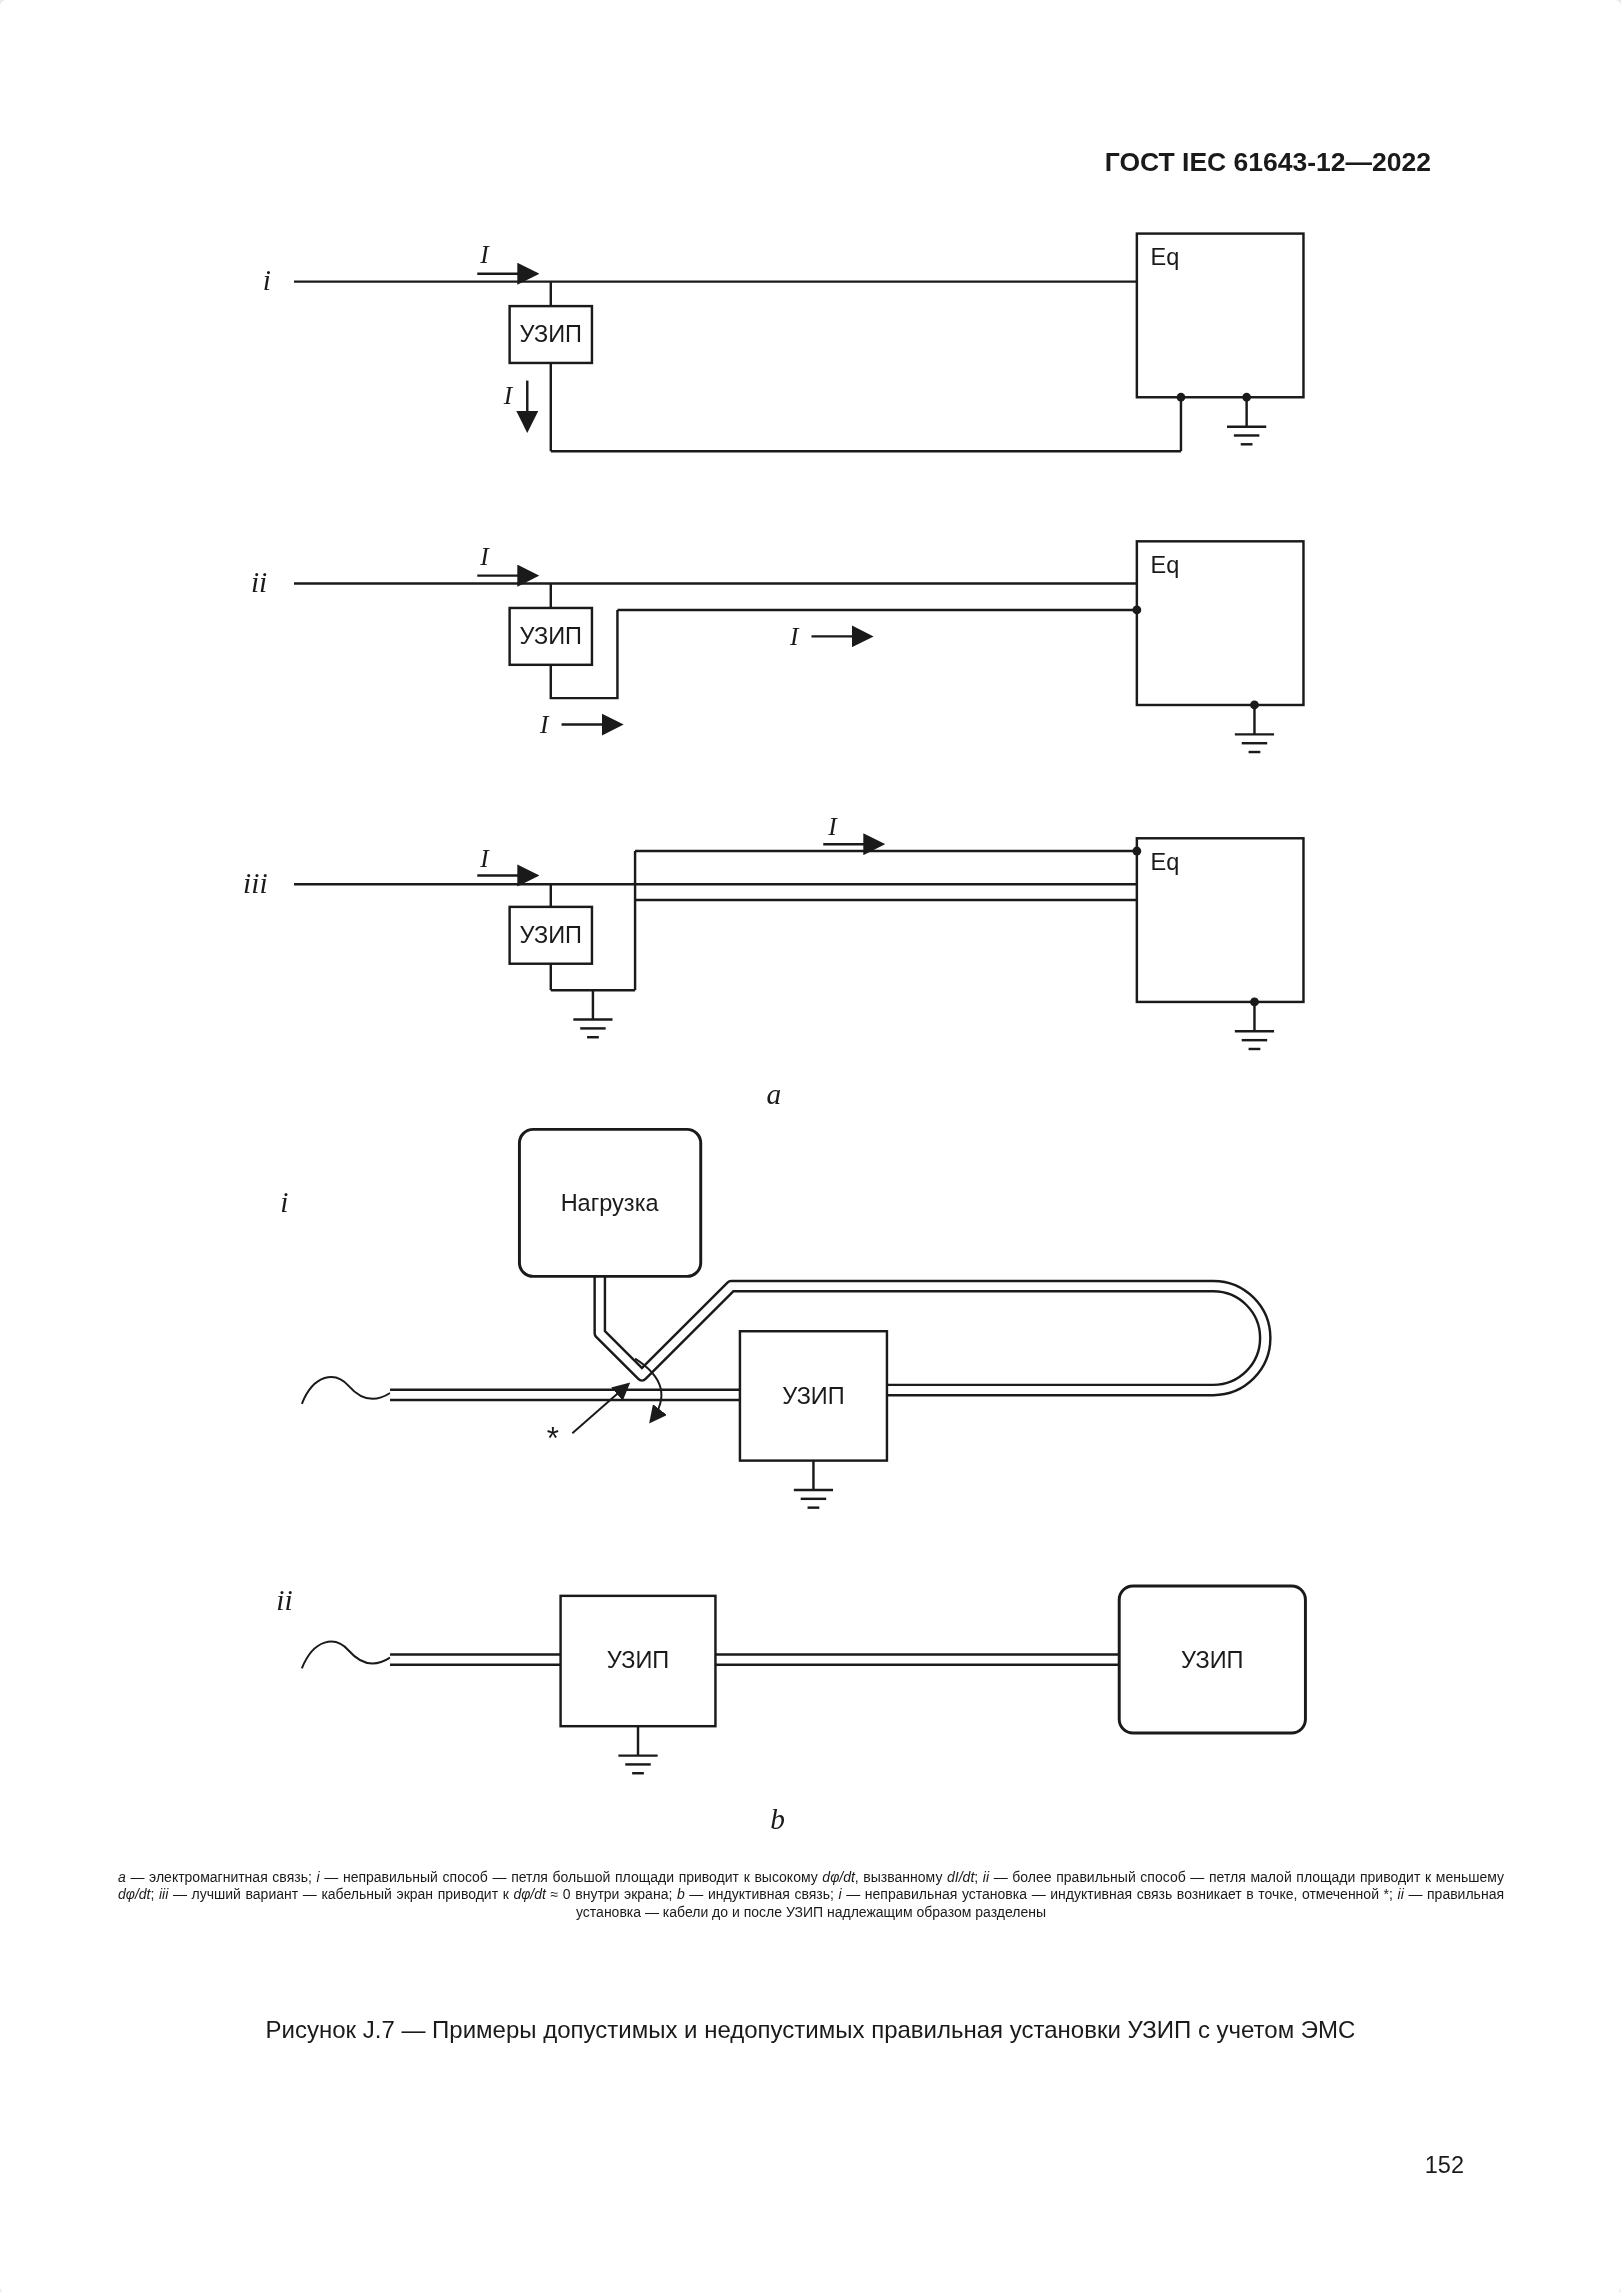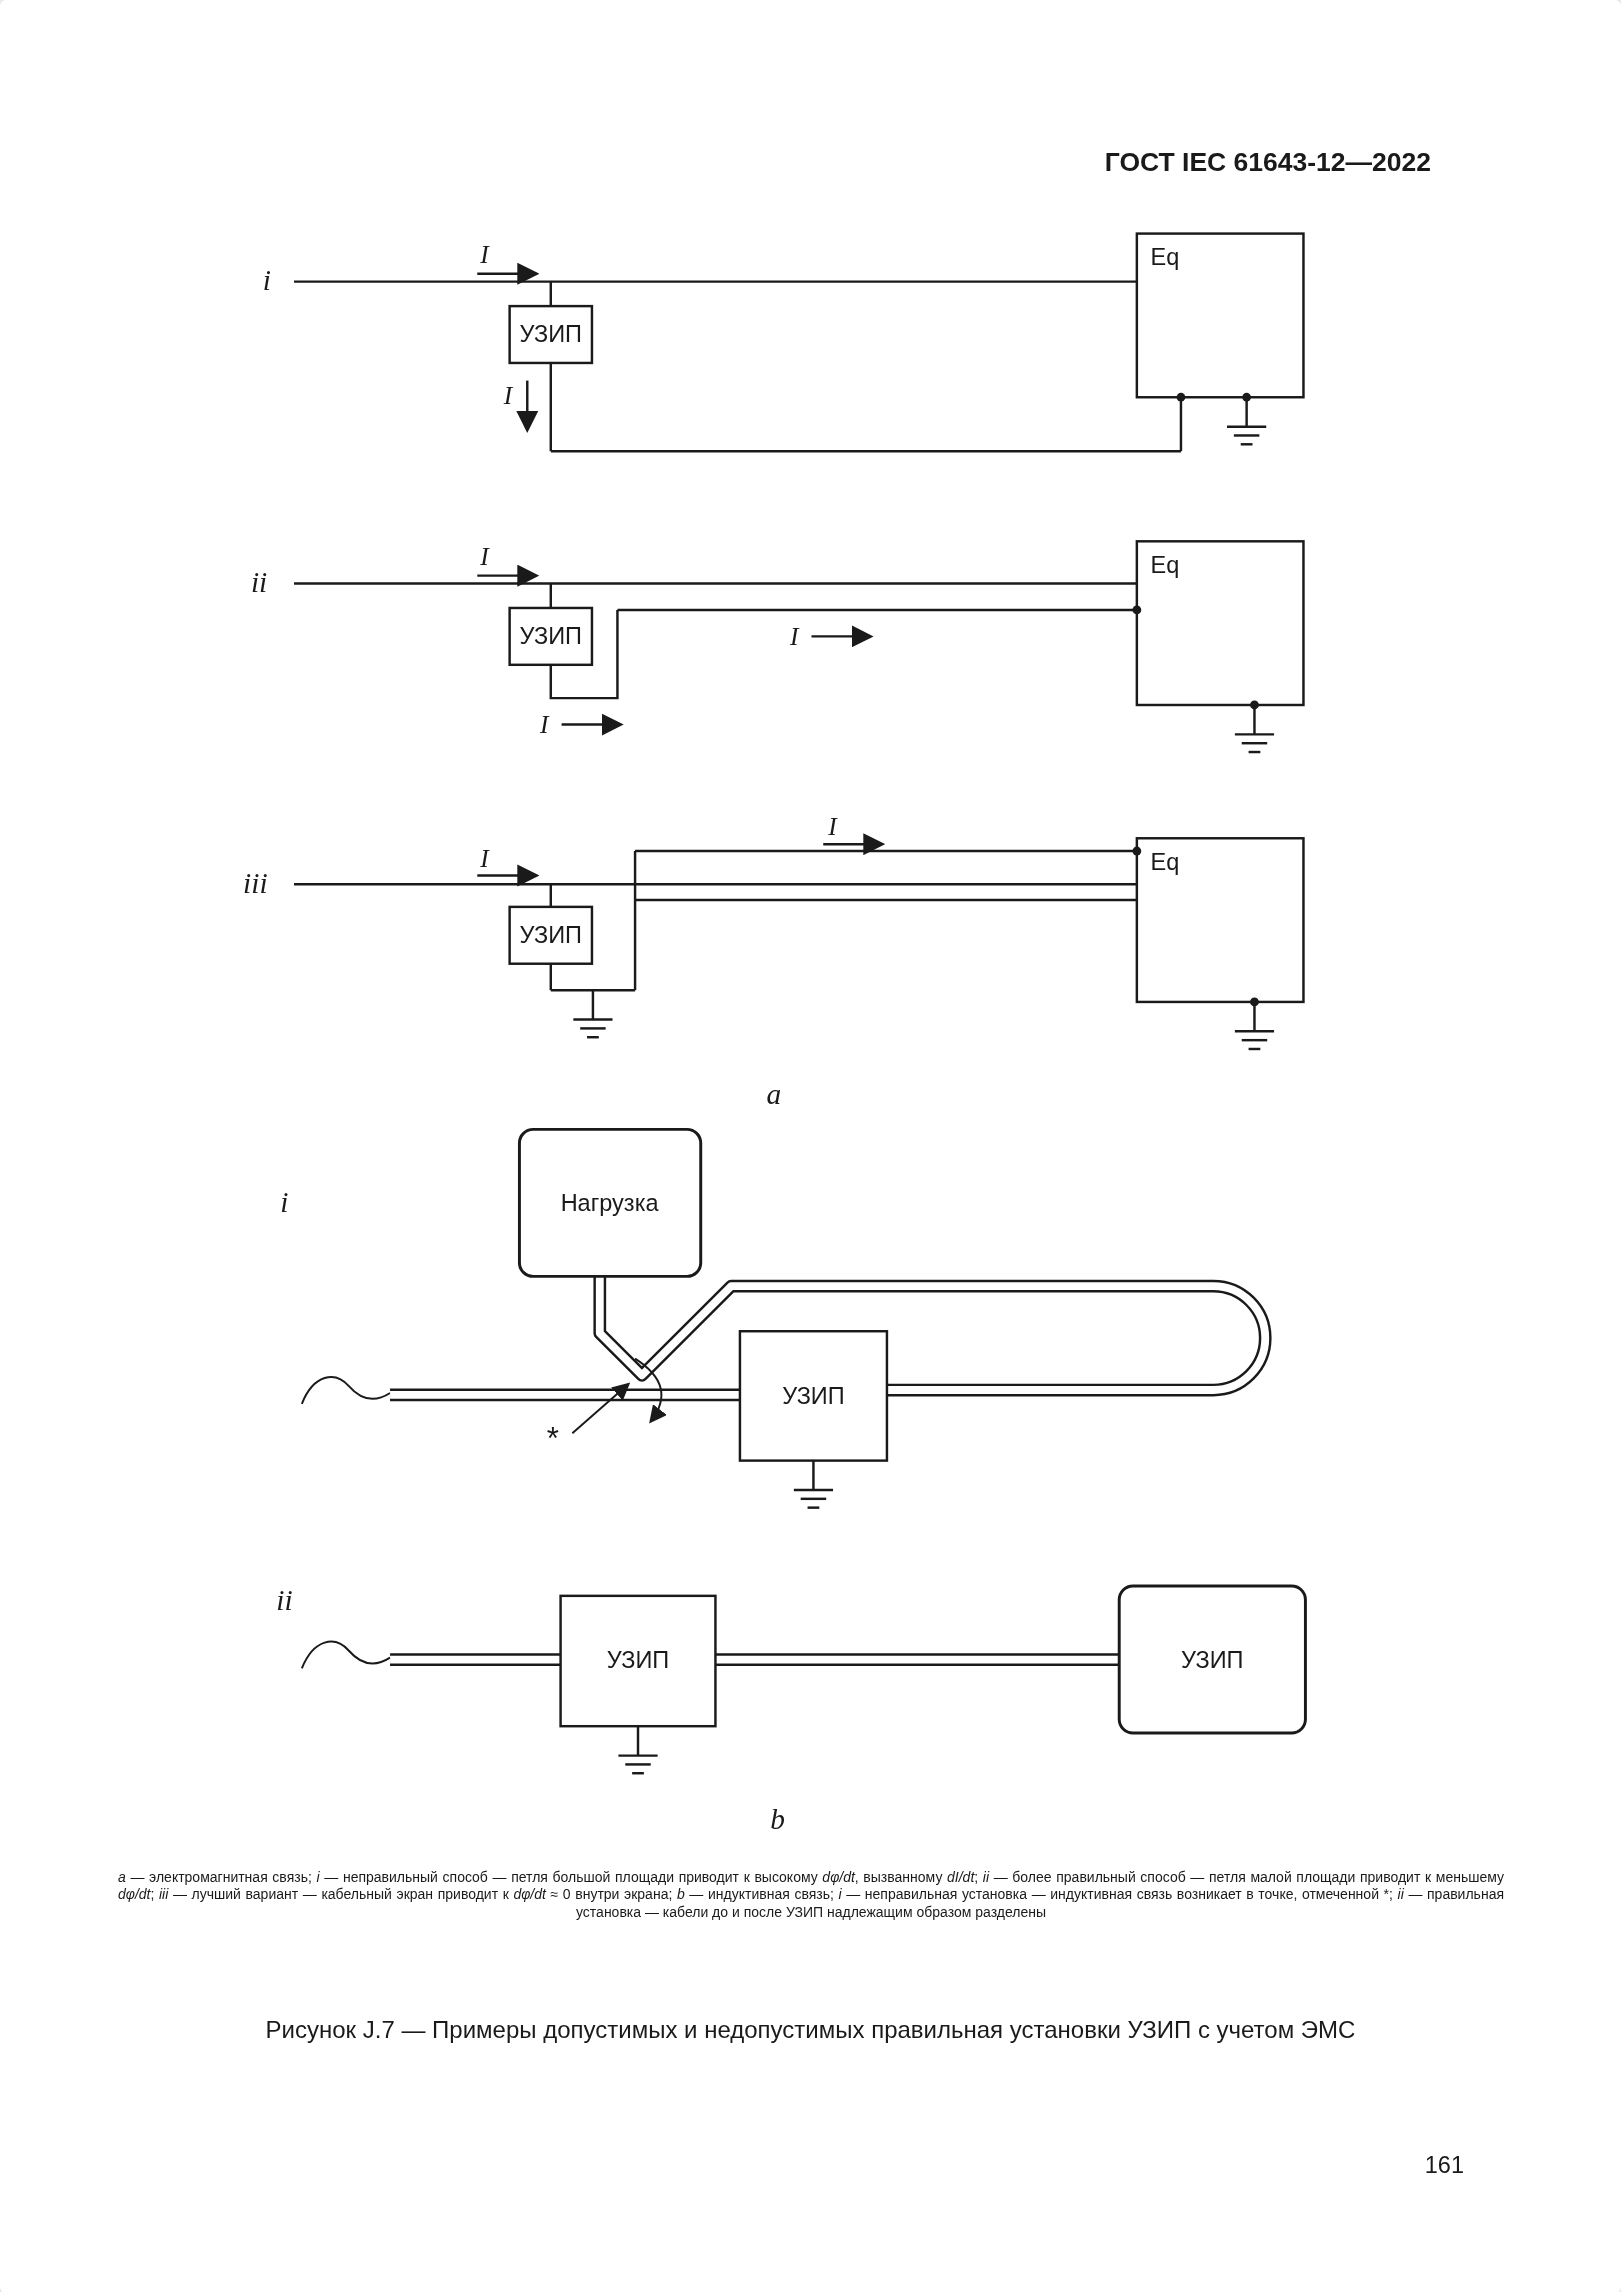--- a/index.html
+++ b/index.html
@@ -167,16 +167,16 @@
       <use href="#gnd" x="651" y="1761" class="gndu"></use>
     </g>
 
     <text class="t-it" x="786" y="1866">b</text>
   </svg>
 
   <p class="caption"><em>a</em><span> — электромагнитная связь; </span><em>i</em><span> — неправильный способ — петля большой площади приводит к высокому </span><em>dφ/dt</em><span>, вызванному </span><em>dI/dt</em><span>; </span><em>ii</em><span> — более правильный способ — петля малой площади приводит к меньшему </span><em>dφ/dt</em><span>; </span><em>iii</em><span> — лучший вариант — кабельный экран приводит к </span><em>dφ/dt</em><span> ≈ 0 внутри экрана; </span><em>b</em><span> — индуктивная связь; </span><em>i</em><span> — неправильная установка — индуктивная связь возникает в точке, отмеченной *; </span><em>ii</em><span> — правильная установка — кабели до и после УЗИП надлежащим образом разделены</span></p>
 
   <p class="figure-title">Рисунок J.7 — Примеры допустимых и недопустимых правильная установки УЗИП с учетом ЭМС</p>
 
-  <div class="page-number">161</div>
+  <div class="page-number">152</div>
 
 </div>
 
 
 </body></html>

